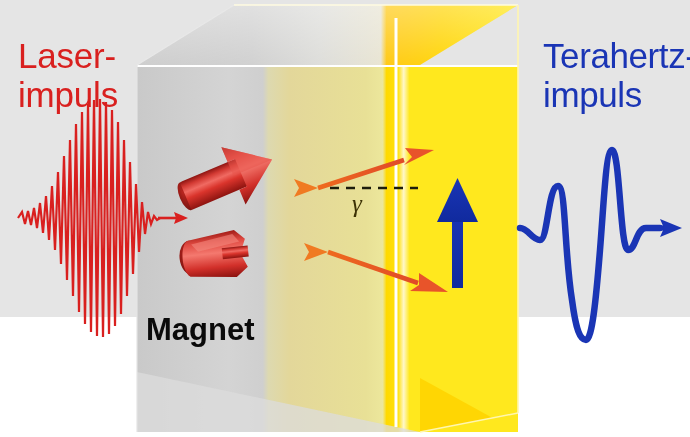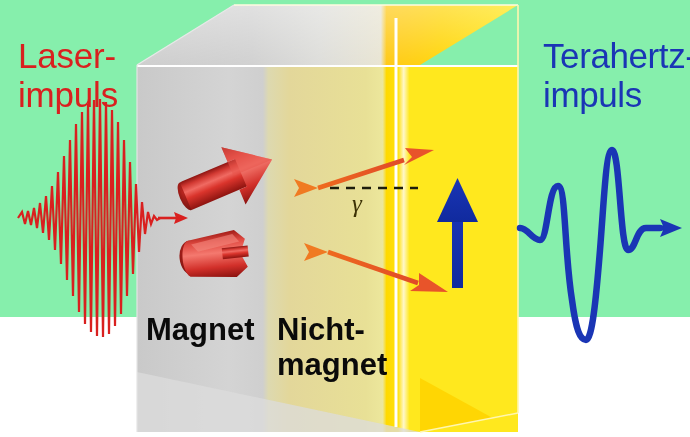--- a/index.html
+++ b/index.html
@@ -1,18 +1,18 @@
 <!DOCTYPE html>
 <html><head>
 <meta charset="utf-8">
 <style>
   html,body{margin:0;padding:0;background:#ffffff;}
   body{width:690px;height:437px;overflow:hidden;
        font-family:"Liberation Sans","DejaVu Sans",sans-serif;}
-  #stage{position:relative;width:690px;height:317px;background:#86efac;}
+  #stage{position:relative;width:690px;height:317px;background:#e5e5e5;}
   .lbl{position:absolute;white-space:pre;line-height:1.12;}
   #laser-label{left:18px;top:36px;color:#d9201f;font-size:35px;letter-spacing:-0.2px;}
   #thz-label{left:543px;top:36px;color:#1a35b5;font-size:35px;letter-spacing:-0.4px;}
   #magnet-label{left:146px;top:313px;color:#0a0a0a;font-size:31px;font-weight:bold;}
   #nichtmagnet-label{left:277px;top:313px;color:#0a0a0a;font-size:31px;font-weight:bold;}
   #gamma-label{left:352px;top:190px;color:#3d3205;font-size:25px;
                font-family:"Liberation Serif","DejaVu Serif",serif;font-style:italic;}
   svg{position:absolute;left:0;top:0;}
 </style>
 </head>
@@ -200,17 +200,15 @@
       <line x1="652" y1="228" x2="668" y2="228" stroke="#1a35b5" stroke-width="5"></line>
       <polygon points="682,228 660,219 664,228 660,237" fill="#1a35b5"></polygon>
     </g>
   </svg>
 
   <div class="lbl" id="laser-label">Laser-
 impuls</div>
   <div class="lbl" id="thz-label">Terahertz-
 impuls</div>
   <div class="lbl" id="magnet-label">Magnet</div>
-  <div class="lbl" id="nichtmagnet-label">Nicht-
-magnet</div>
   <div class="lbl" id="gamma-label">γ</div>
 
 </div>
 
 </body></html>

